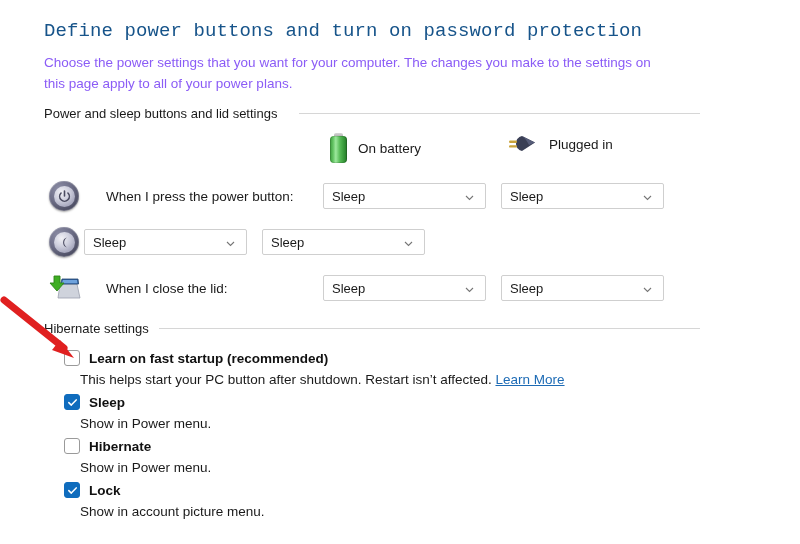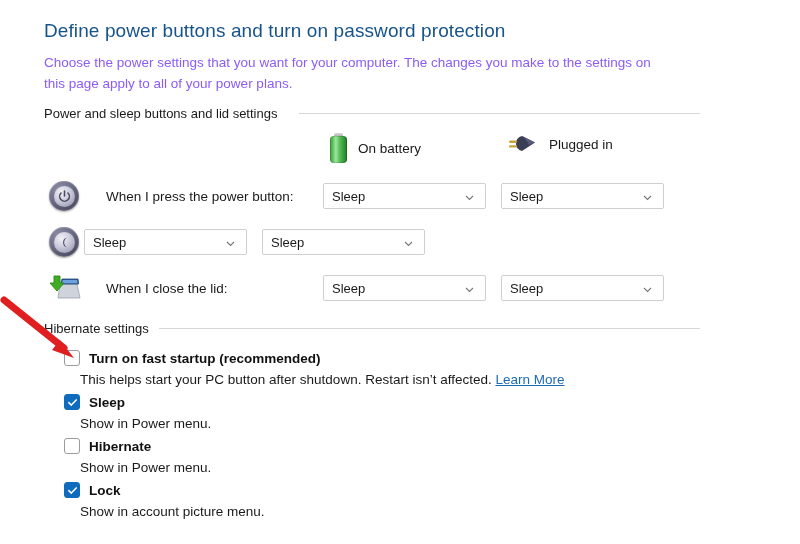--- a/index.html
+++ b/index.html
@@ -18,20 +18,21 @@
 
   
   .page-title {
     position: absolute;
     left: 44px; top: 20px;
     font-size: 19px;
     font-weight: 400;
     color: #17548a;
     letter-spacing: 0.1px;
     white-space: nowrap;
+    font-family: Liberation Mono, monospace;
   }
   .page-desc {
     position: absolute;
     left: 44px; top: 52px;
     width: 620px;
     font-size: 13.5px;
     line-height: 21px;
     color: #8b5cf6;
   }
 
@@ -340,21 +341,21 @@
   <div class="group-header" id="group-shutdown">
     <span>Hibernate settings</span>
     <span class="rule"></span>
   </div>
 
   <div class="check-item" id="chk-faststartup">
     <div class="check-line">
       <span class="checkbox">
         
       </span>
-      <span class="check-label">Turn on fast startup (recommended)</span>
+      <span class="check-label">Learn on fast startup (recommended)</span>
     </div>
     <div class="check-sub">
       <span>This helps start your PC button after shutdown. Restart isn’t affected.</span>
       <a href="#">Learn More</a>
     </div>
   </div>
 
   <div class="check-item" id="chk-sleep">
     <div class="check-line">
       <span class="checkbox checked">

